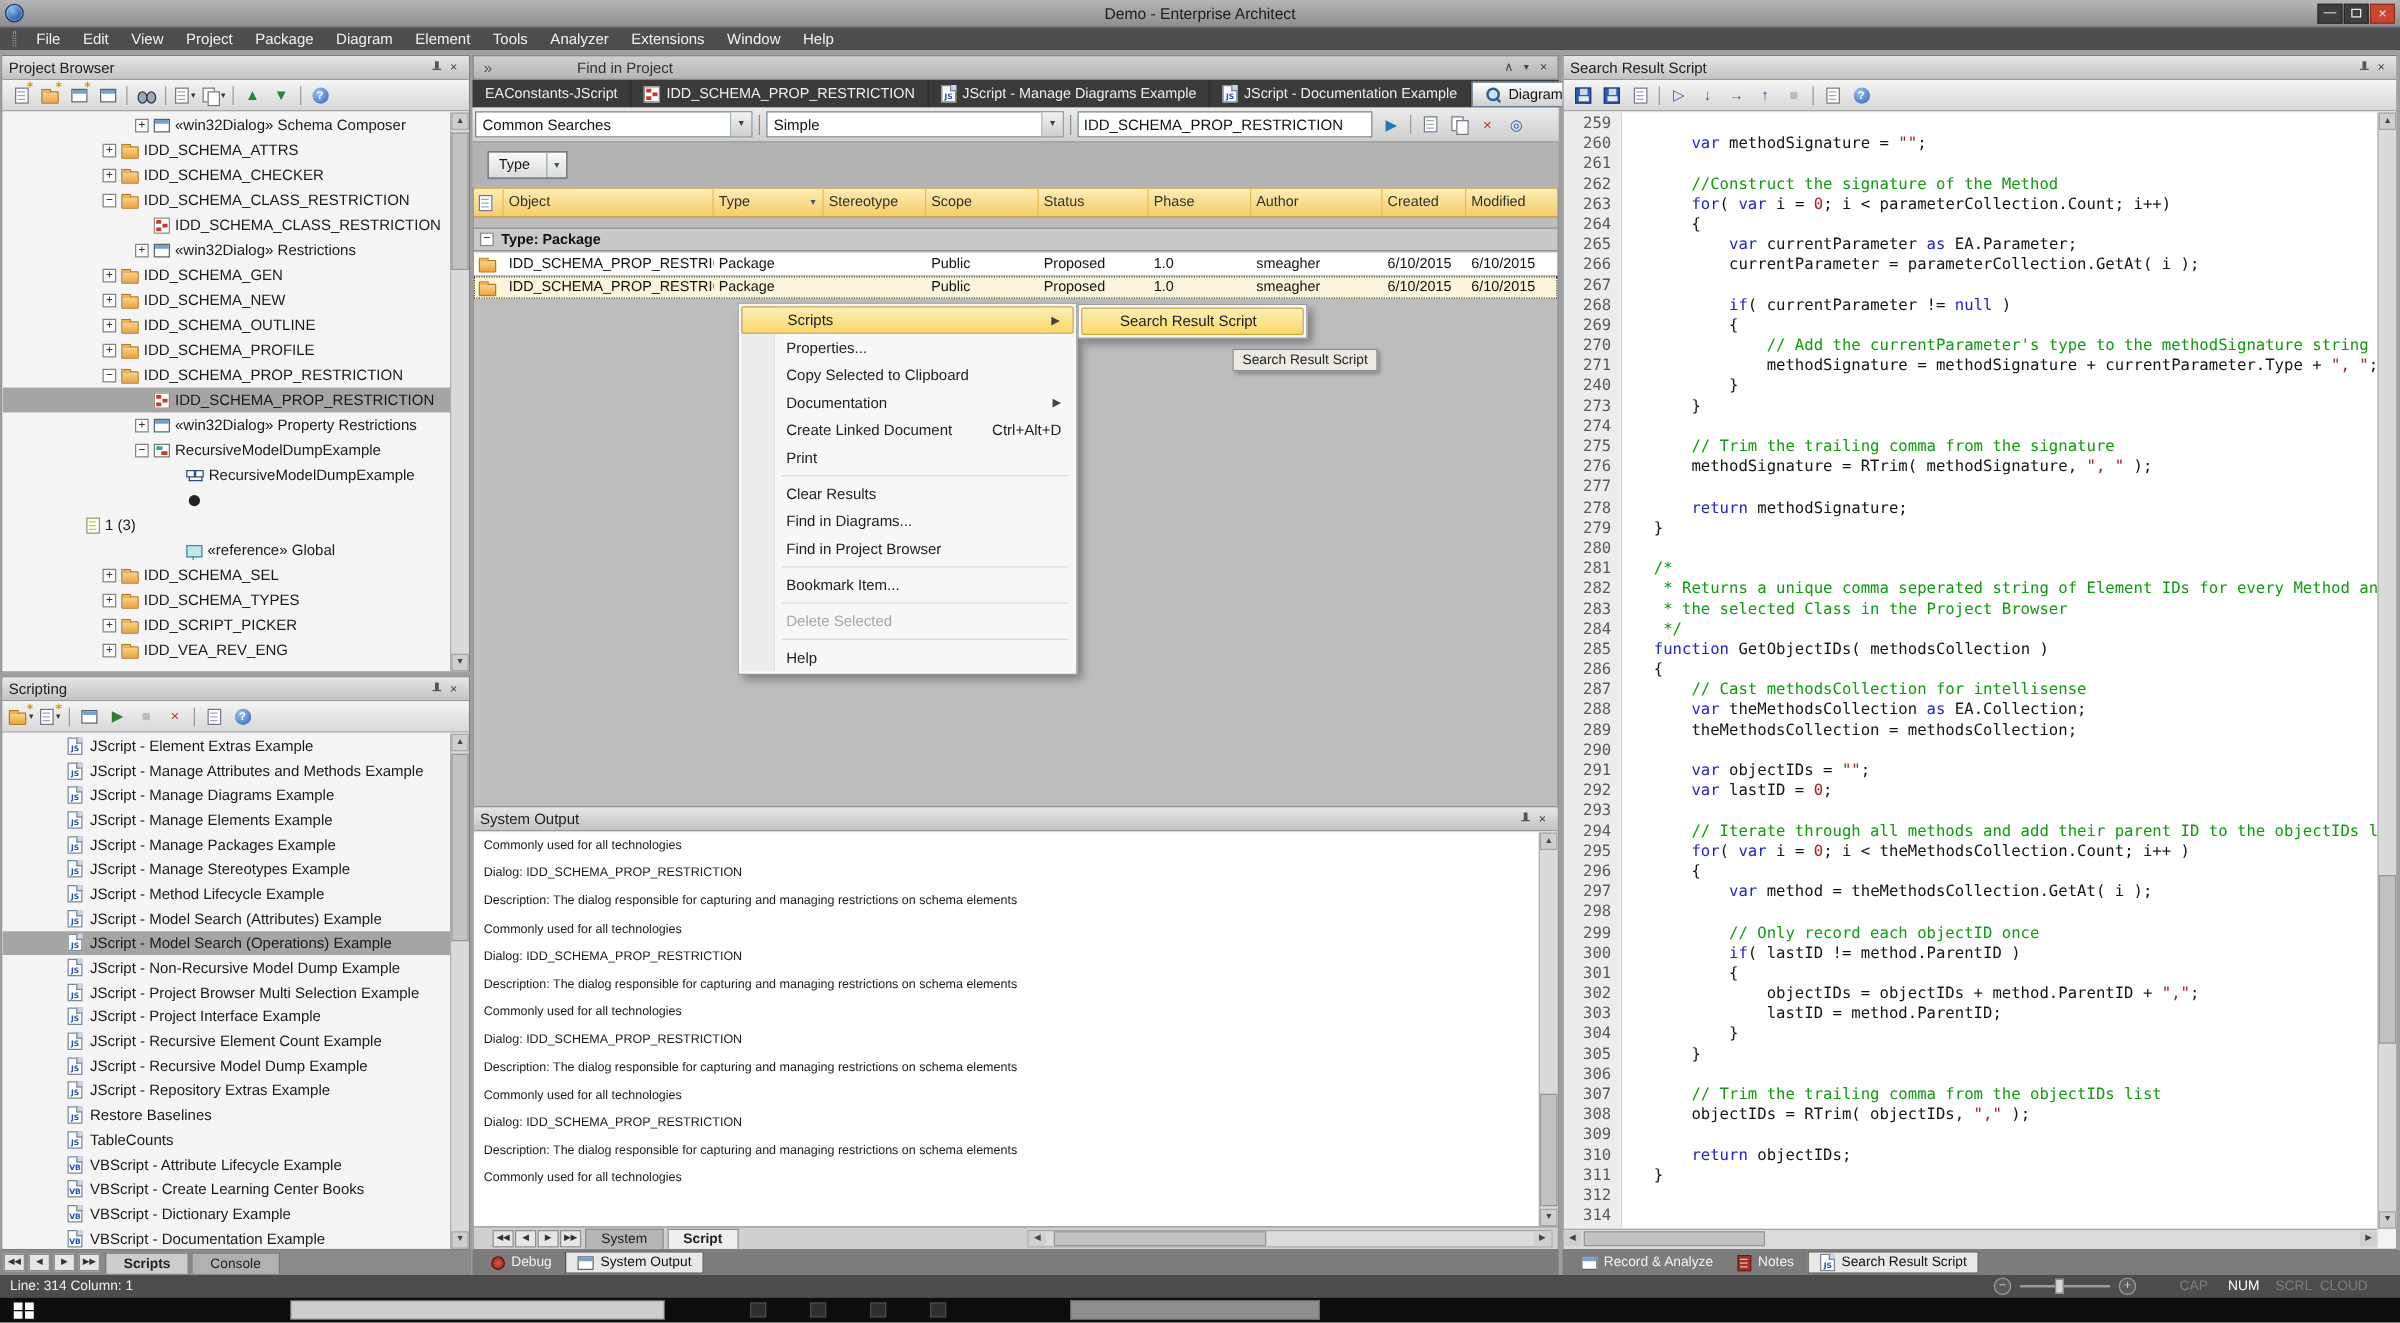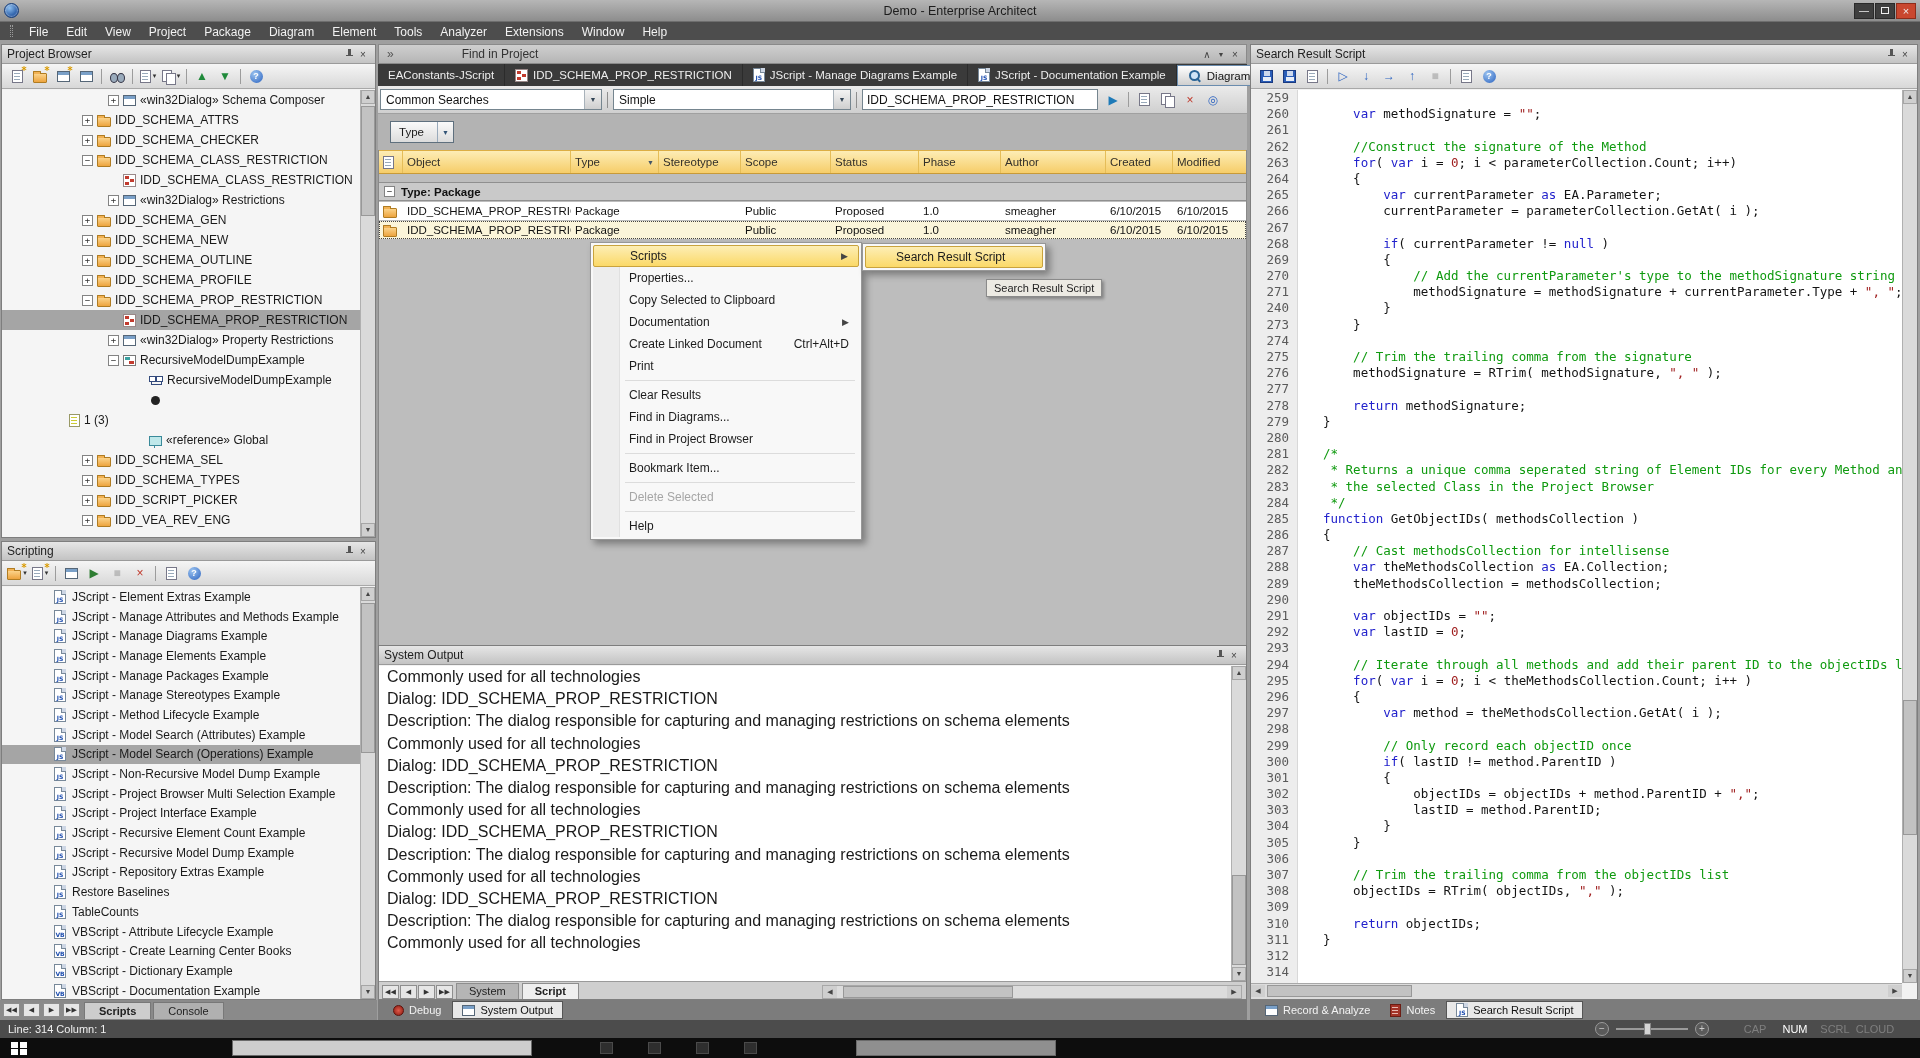--- a/index.html
+++ b/index.html
@@ -110,23 +110,23 @@
   #rhead{background:linear-gradient(#fdedb6,#f6cd69);border-top:1px solid #dcae44;border-bottom:1px solid #c89a38;height:24px;text-align:right;}
   #rhead .hc{display:flex;align-items:center;padding:0 4px;font-size:11.5px;color:#33302a;border-right:1px solid #e5bd58;white-space:nowrap;}
   #rhead .hc .sort{margin-left:auto;font-size:7px;color:#456;}
   #grouprow{height:19px;background:#c9c9c9;border-top:1px solid #8f8f8f;border-bottom:1px solid #8f8f8f;display:flex;align-items:center;gap:6px;padding-left:5px;font-size:11.5px;font-weight:bold;color:#111;margin-top:8px;}
   .rrow{height:18px;background:#fff;margin-top:1px;font-size:11.5px;color:#111;}
   .rrow .rc{display:flex;align-items:center;padding:0 4px;white-space:nowrap;overflow:hidden;}
   .rrow.sel{background:#fbf5da;outline:1px dotted #444;outline-offset:-1px;}
 
   #sysout{left:378px;top:645px;width:869px;height:355px;}
   #so-body{position:absolute;left:0;right:15px;top:20px;bottom:18px;background:#fff;overflow:hidden;}
-  .soline{line-height:22.2px;padding-left:8px;font-size:16px;color:#1a1a1a;white-space:nowrap;}
+  .soline{line-height:22.2px;padding-left:8px;font-size:10px;color:#1a1a1a;white-space:nowrap;}
   #so-vscroll{position:absolute;right:0;top:20px;bottom:18px;width:15px;background:#dadada;border-left:1px solid #b0b0b0;}
-  #so-bar{position:absolute;left:0;right:0;bottom:0;height:18px;background:#cfcfcf;border-top:1px solid #9a9a9a;display:flex;align-items:flex-end;padding-left:2px;}
+  #so-bar{position:absolute;left:0;right:0;bottom:0;height:18px;background:#cfcfcf;border-top:1px solid #9a9a9a;display:flex;align-items:center;padding-left:14px;}
   .nbt{width:17px;height:14px;background:#e6e6e6;border:1px solid #8e8e8e;font-size:7px;text-align:center;line-height:12px;color:#333;margin-left:1px;flex:none;}
   .botab{padding:0 12px;height:16px;line-height:15px;font-size:11px;color:#222;background:#b5b5b5;border:1px solid #8e8e8e;border-bottom:none;margin-left:3px;}
   .botab.active{background:#efefef;font-weight:bold;}
   .hscroll{height:14px;background:#dcdcdc;border:1px solid #a8a8a8;position:relative;flex:none;}
   .hthumb{position:absolute;top:0;height:12px;background:#c2c2c2;border:1px solid #989898;}
   .harrow{position:absolute;top:0;width:14px;height:12px;background:#cfcfcf;font-size:7px;text-align:center;line-height:12px;color:#444;}
 
   
   #editor{left:1250px;top:44px;width:668px;height:956px;}
   #code{position:absolute;left:0;top:45px;right:15px;bottom:16px;overflow:hidden;font:12.5px/16.2px "DejaVu Sans Mono",monospace;background:linear-gradient(to right,#ededed 0,#ededed 46px,#d8d8d8 46px,#d8d8d8 47px,#fff 47px);}

